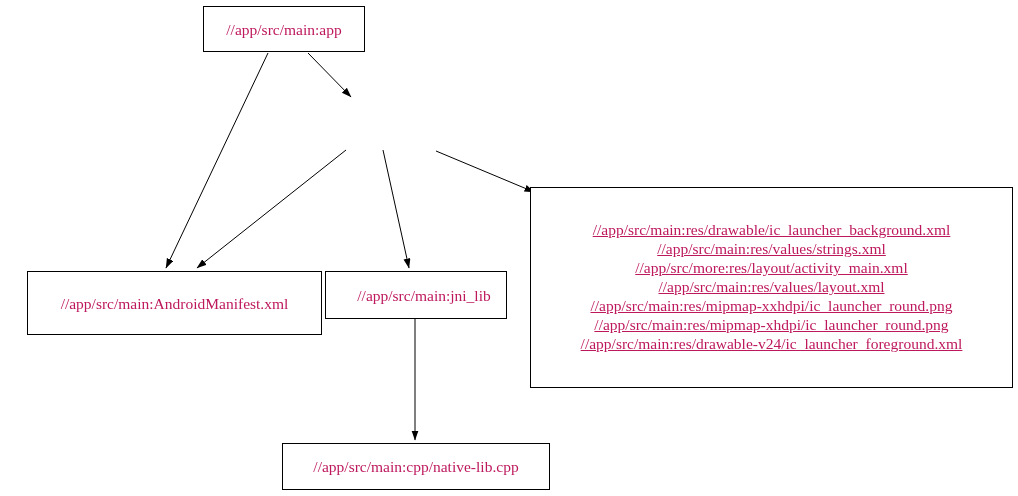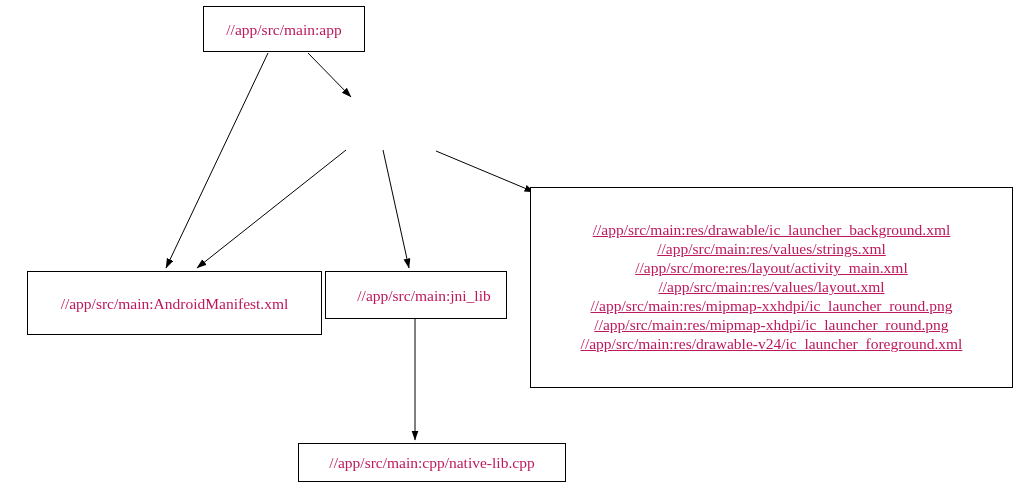--- a/index.html
+++ b/index.html
@@ -36,21 +36,21 @@
     text-align: center;
     font-size: 15.5px;
     line-height: 19px;
     white-space: nowrap;
   }
   #node-app        { left: 203px; top: 6px;   width: 162px; height: 46px; }
   #node-lib        { left: 303px; top: 100px; width: 154px; height: 49px; }
   #node-manifest   { left: 7px;   top: 271px; width: 295px; height: 64px; margin-left: 20px; }
   #node-jni-lib    { left: 325px; top: 271px; width: 182px; height: 48px; padding-left: 16px; }
   #node-resources  { left: 530px; top: 187px; width: 483px; height: 201px; text-decoration: underline; }
-  #node-native-lib { left: 298px; top: 443px; width: 268px; height: 39px; }
+  #node-native-lib { left: 282px; top: 443px; width: 268px; height: 47px; }
   .res-line {
     display: block;
     line-height: 18.9px;
   }
 </style>
 </head>
 <body>
 
 <div id="canvas">
 

